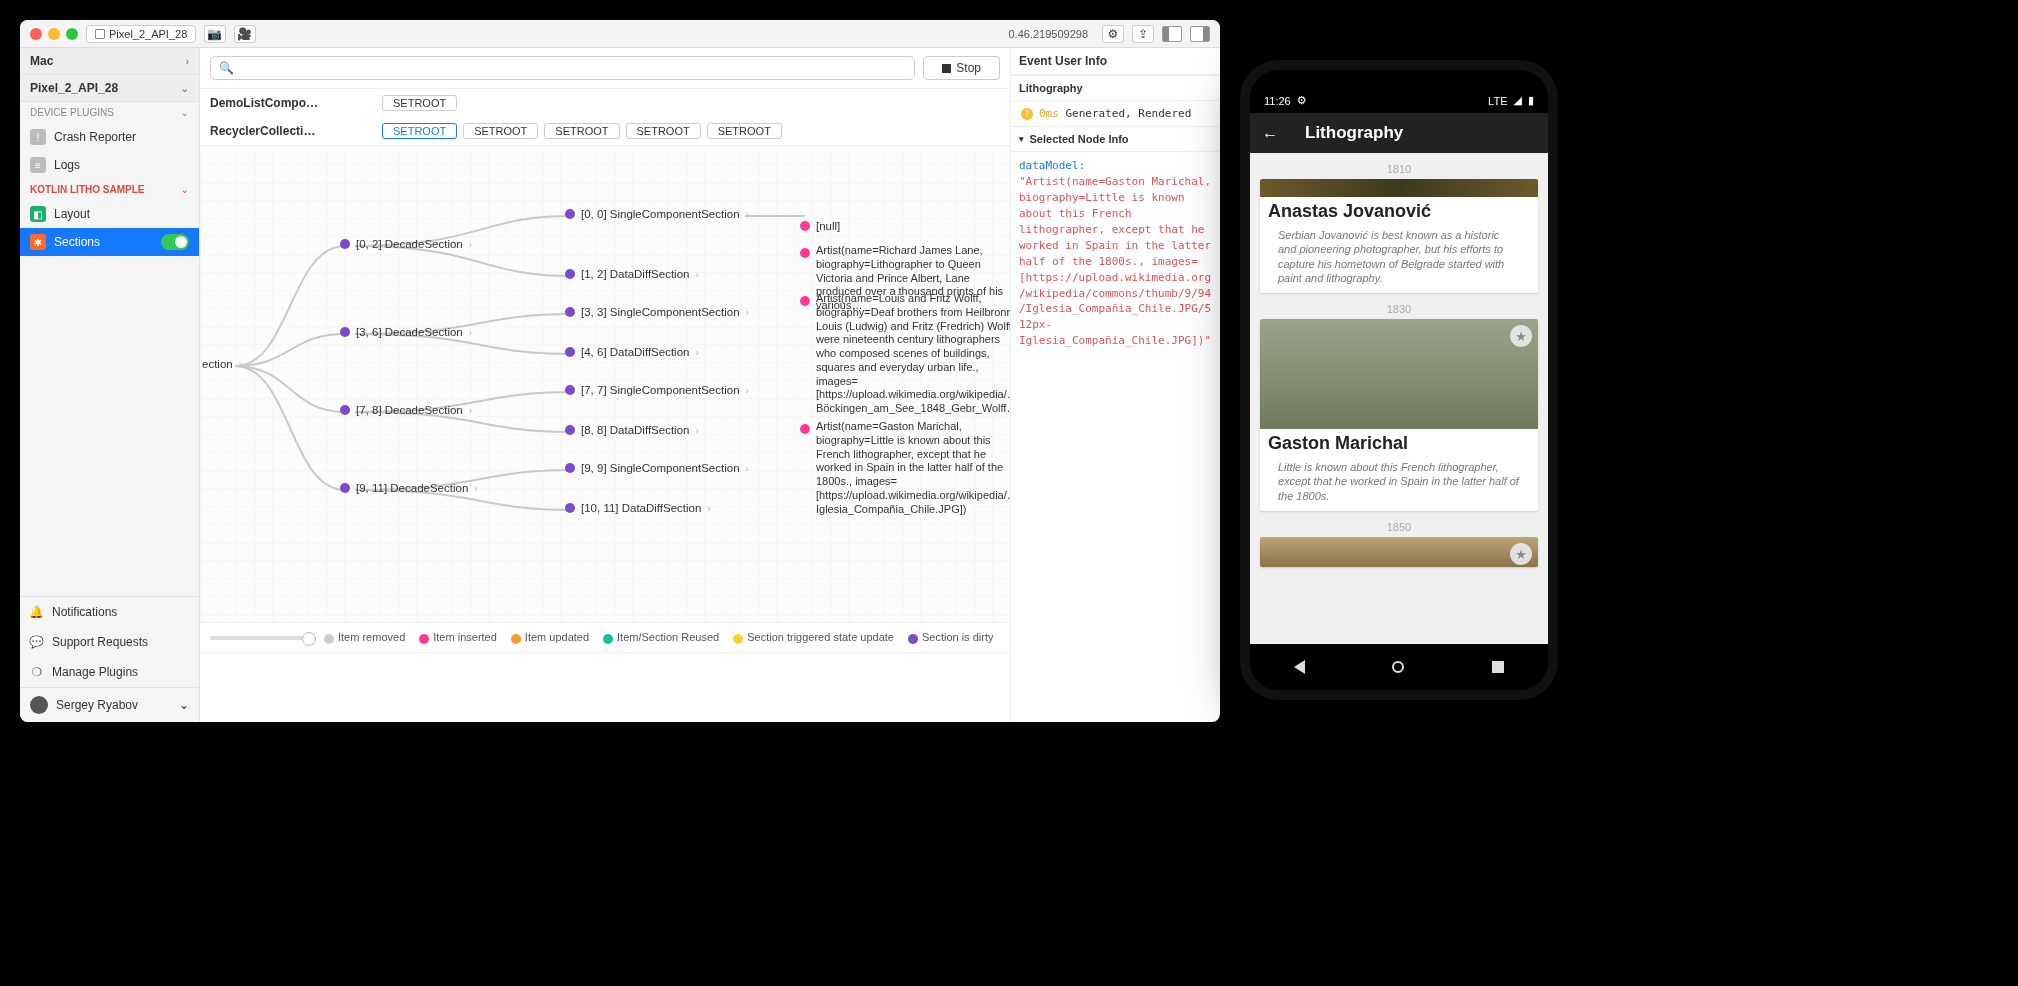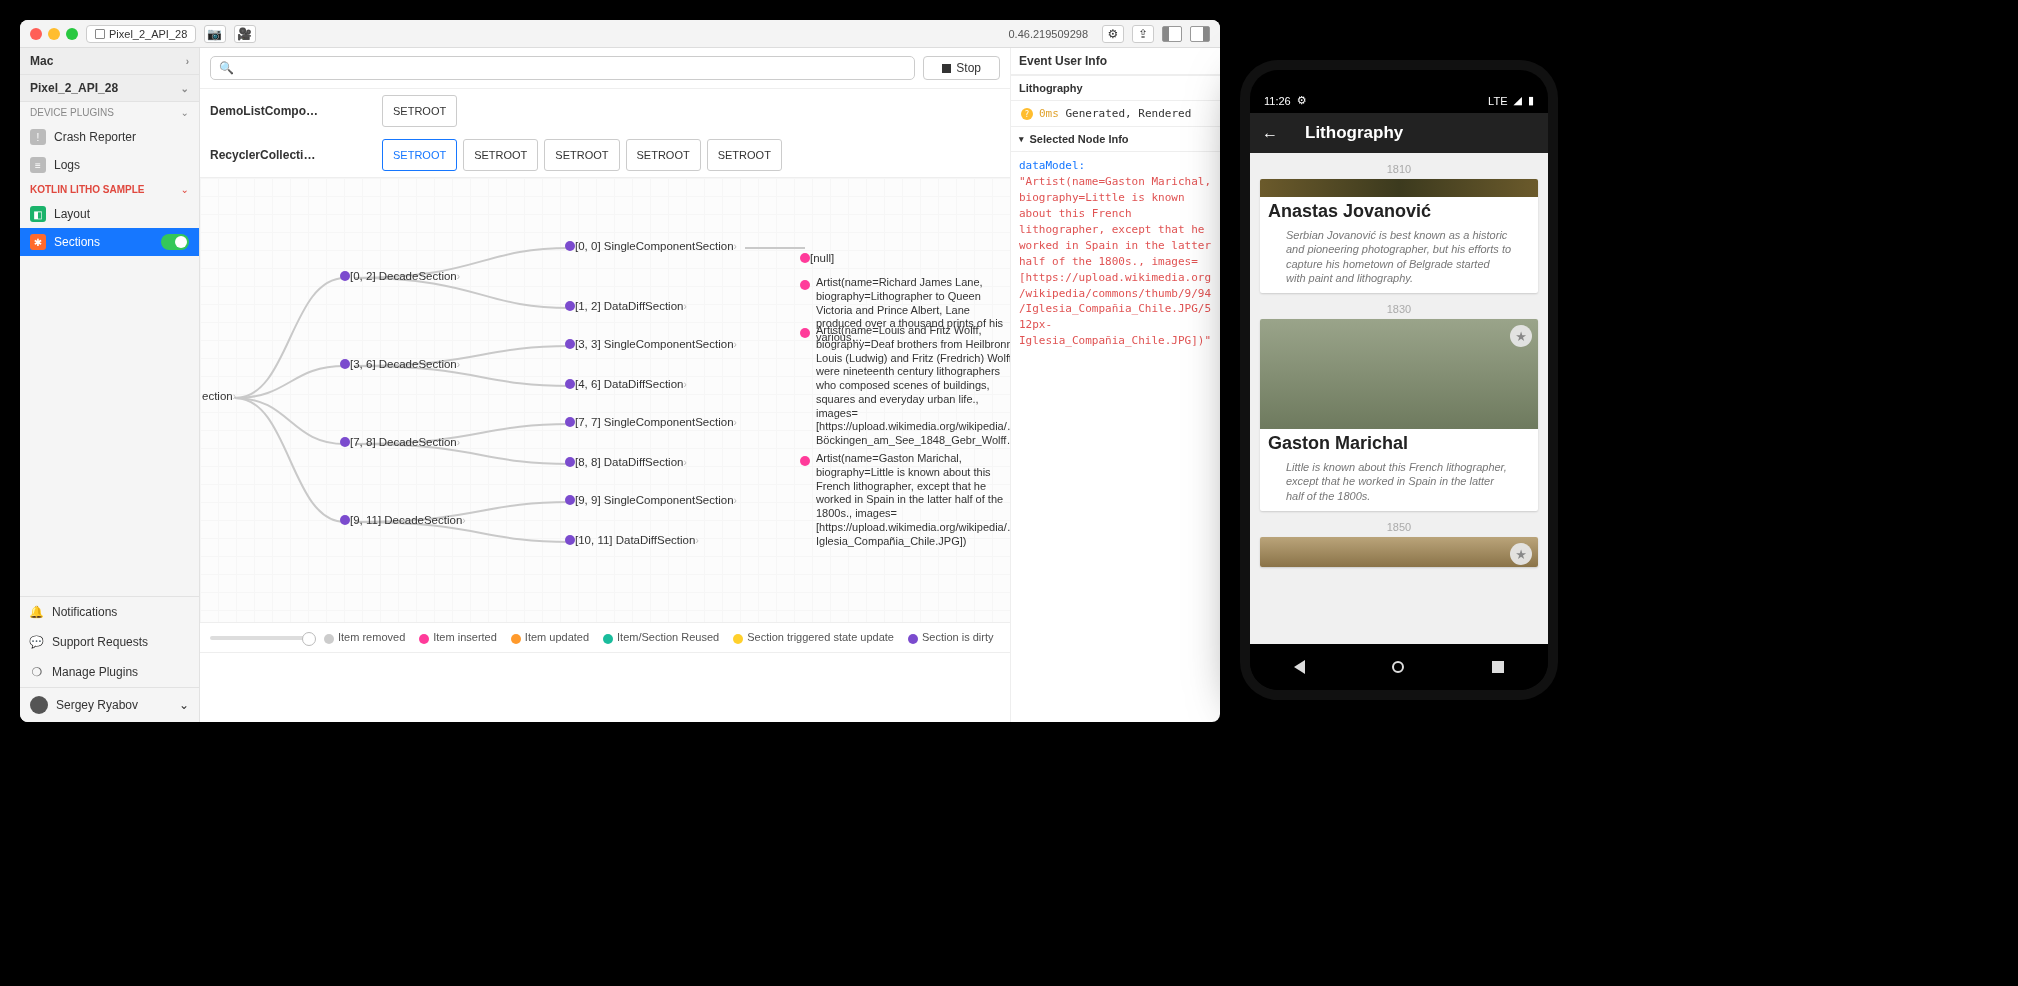--- a/index.html
+++ b/index.html
@@ -44,28 +44,28 @@
   .center { flex:1; display:flex; flex-direction:column; min-width:0;}
   .ctop { padding:8px 10px; border-bottom:1px solid #eee; display:flex; gap:8px;}
   .search { flex:1; display:flex; align-items:center; border:1px solid #ccc; border-radius:5px; padding:4px 8px; gap:6px;}
   .search input{border:none; outline:none; flex:1; font-size:12px;}
   .stopbtn{border:1px solid #ccc;border-radius:4px;padding:4px 18px;display:flex;align-items:center;gap:5px;background:#fff;}
   .stopbtn .sq{width:9px;height:9px;background:#333;}
   .lanes{border-bottom:1px solid #eee;}
   .lane{display:flex;align-items:center;padding:6px 10px;gap:12px;}
   .lane-name{width:160px; font-weight:600; font-size:12px; overflow:hidden; text-overflow:ellipsis; white-space:nowrap;}
   .chips{display:flex;gap:6px;}
-  .chip{border:1px solid #ccc;border-radius:3px;padding:9px 10px;font-size:11px;background:#fff;cursor:pointer;}
+  .chip{border:1px solid #ccc;border-radius:3px;padding:1px 10px;font-size:11px;background:#fff;cursor:pointer;}
   .chip.sel{border-color:#1677ff;color:#1677ff;}
   .canvas{flex:1;position:relative;background:
      linear-gradient(#f6f6f6 1px,transparent 1px) 0 0/18px 18px,
      linear-gradient(90deg,#f6f6f6 1px,transparent 1px) 0 0/18px 18px,#fcfcfc;
      overflow:hidden;}
   .canvas svg{position:absolute;left:0;top:0;}
-  .node{position:absolute;display:flex;align-items:center;font-size:11.5px;white-space:nowrap;}
+  .node{position:absolute;display:flex;align-items:center;gap:6px;font-size:11.5px;white-space:nowrap;}
   .dot{width:10px;height:10px;border-radius:50%;}
   .pu{background:#7b4bce;} .pk{background:#ff3b9a;}
   .car{color:#bbb;font-size:10px;}
   .blurb{position:absolute;font-size:11px;line-height:1.25;max-width:200px;}
   .legendbar{height:30px;border-top:1px solid #eee;display:flex;align-items:center;gap:14px;padding:0 10px;font-size:11px;color:#555;}
   .slider{width:100px;height:4px;background:#ddd;border-radius:2px;position:relative;}
   .slider::after{content:"";position:absolute;right:-6px;top:-4px;width:12px;height:12px;border-radius:50%;background:#fff;border:1px solid #bbb;}
   .ld{width:10px;height:10px;border-radius:50%;display:inline-block;vertical-align:middle;margin-right:4px;}
   .l-gray{background:#ccc;} .l-pink{background:#ff3b9a;} .l-org{background:#ff9a2c;} .l-teal{background:#1abc9c;} .l-yel{background:#ffd02c;} .l-pur{background:#7b4bce;}
   .bottomspace{height:70px;border-top:1px solid #eee;}
@@ -91,21 +91,21 @@
   .appbar .back{font-size:16px;}
   .appbar .ttl{font-size:17px;font-weight:700;margin-left:13px;}
   .feed{flex:1;background:#f0f0f0;overflow:hidden;padding:6px 10px;}
   .year{color:#aaa;text-align:center;font-size:11px;margin:4px 0;}
   .card{background:#fff;border-radius:2px;box-shadow:0 1px 2px rgba(0,0,0,.15);margin-bottom:10px;overflow:hidden;}
   .cimg{height:18px;background:linear-gradient(90deg,#6b5a2b,#3c3a1e,#6b5a2b);}
   .cimg.big{height:110px;background:linear-gradient(#9aa48a,#6e7a5e);position:relative;}
   .star{position:absolute;top:6px;right:6px;width:22px;height:22px;border-radius:50%;background:rgba(230,230,230,.95);color:#888;display:flex;align-items:center;justify-content:center;font-size:13px;}
   .cname{padding:4px 8px 2px;font-size:18px;font-weight:700;color:#222;background:#fff;}
   .cnameover{padding:4px 8px 2px;font-size:18px;font-weight:700;color:#222;background:rgba(255,255,255,.92);}
-  .cbio{padding:4px 26px 8px;font-size:11px;font-style:italic;color:#777;line-height:1.3;}
+  .cbio{padding:4px 18px 8px;font-size:11px;font-style:italic;color:#777;line-height:1.3;}
   .cstrip{height:30px;background:linear-gradient(#baa47a,#8a7348);position:relative;}
   .navbar{height:46px;background:#000;display:flex;align-items:center;justify-content:space-around;color:#ddd;}
   .nb{font-size:14px;}
   .nb.c{width:12px;height:12px;border:2px solid #ddd;border-radius:50%;}
   .nb.s{width:12px;height:12px;background:#ddd;}
   .nb.t{width:0;height:0;border-top:7px solid transparent;border-bottom:7px solid transparent;border-right:11px solid #ddd;}
 </style>
 </head>
 <body>
 

